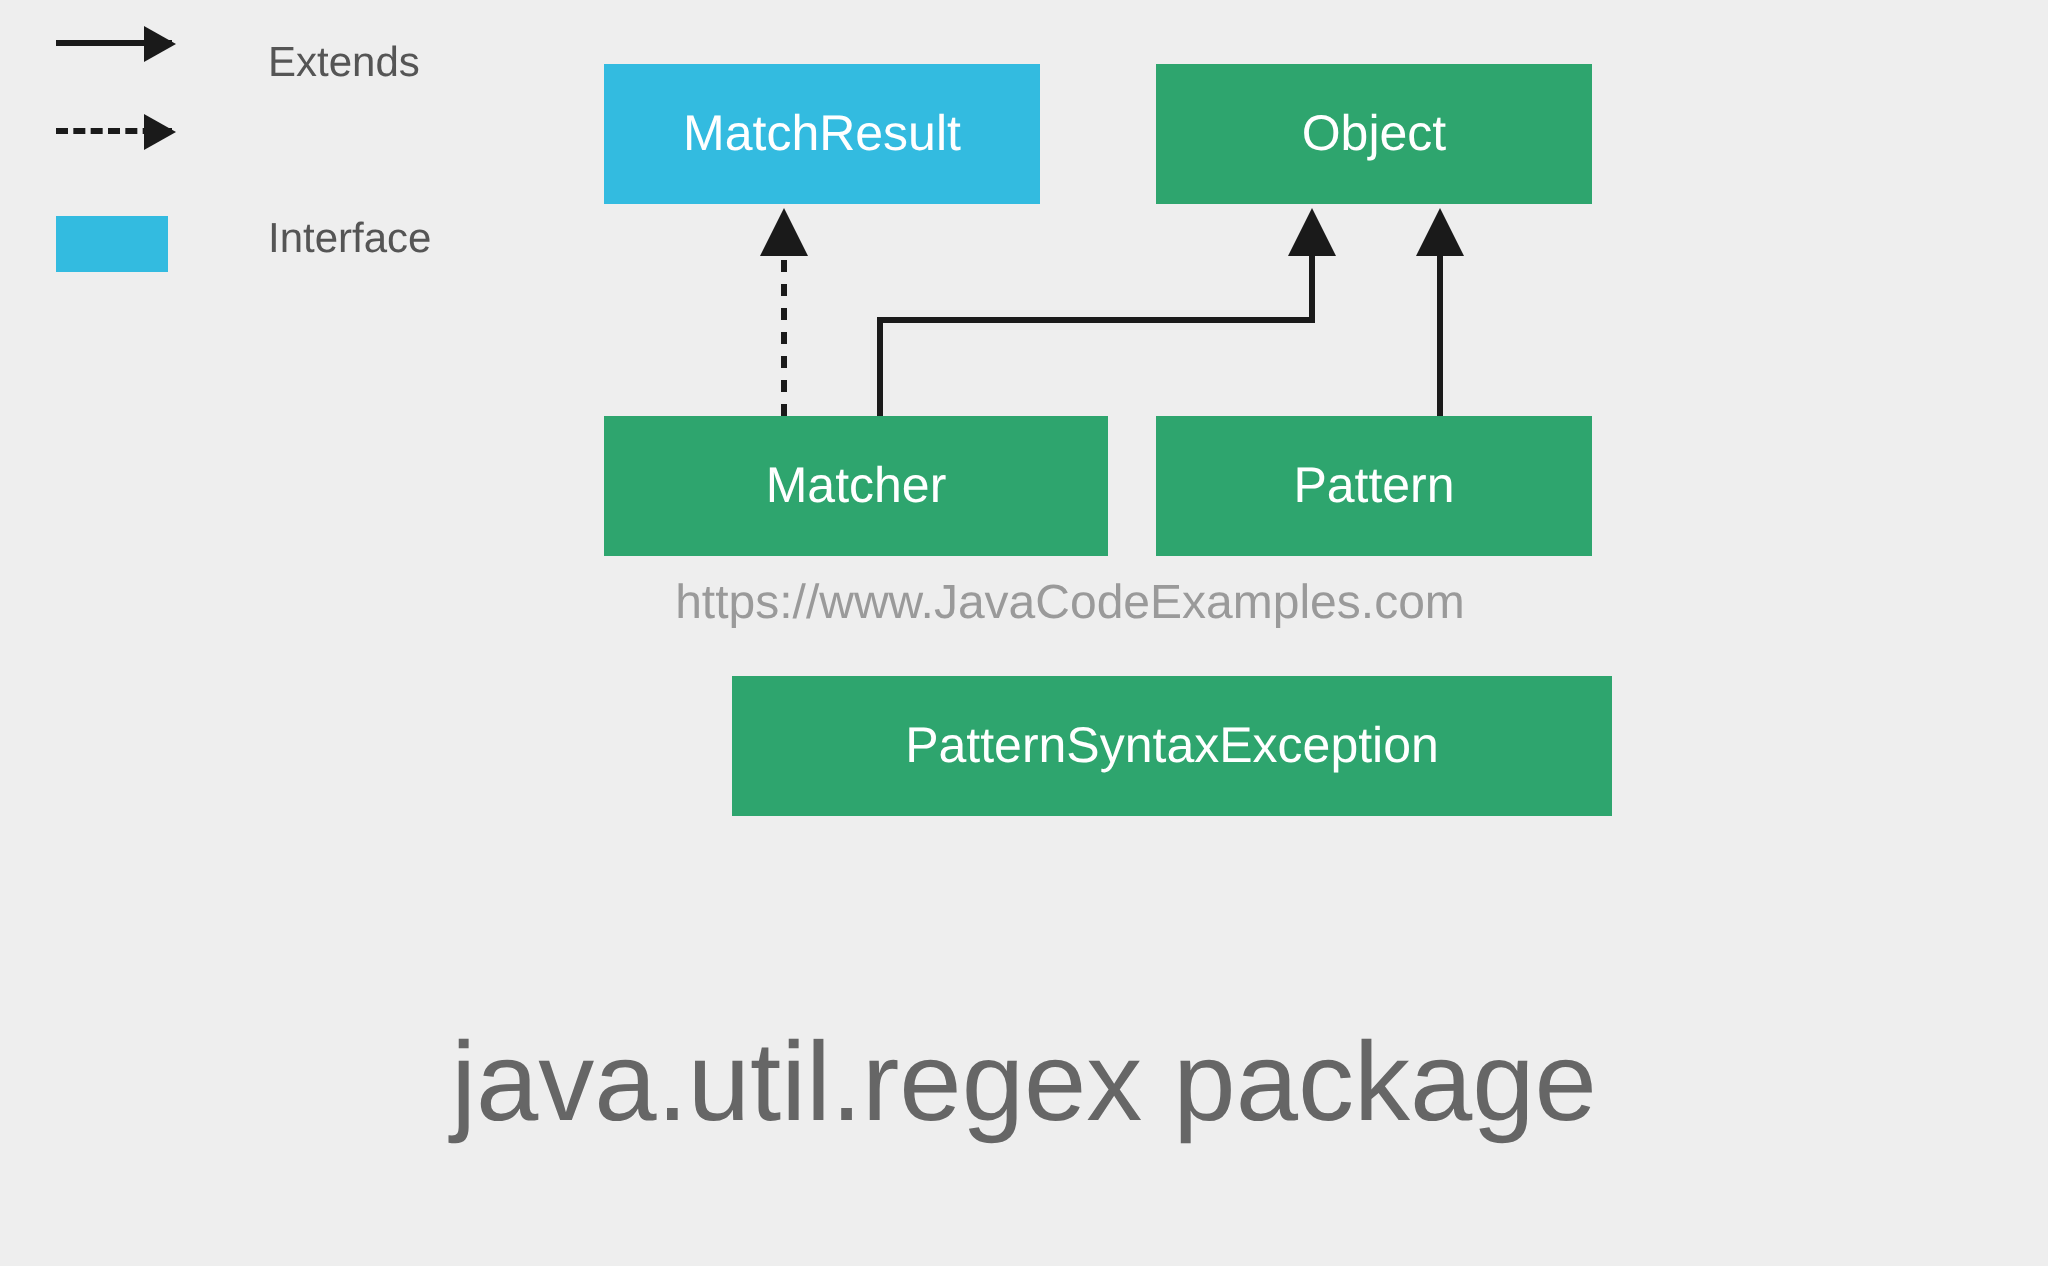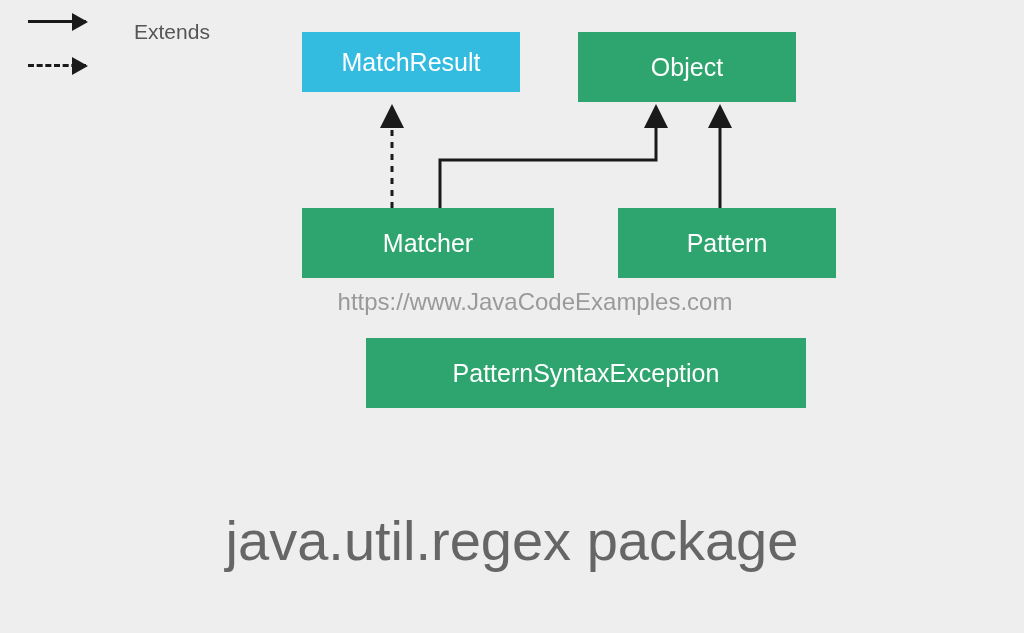--- a/index.html
+++ b/index.html
@@ -81,24 +81,24 @@
       align-items: center;
       justify-content: center;
       text-align: center;
     }
     .box-interface {
       background: #33bbe0;
     }
     .box-class {
       background: #2ea56e;
     }
-    #box-matchresult { top: 32px;  left: 302px; width: 218px; height: 60px; }
+    #box-matchresult { top: 32px;  left: 302px; width: 218px; height: 70px; }
     #box-object      { top: 32px;  left: 578px; width: 218px; height: 70px; }
     #box-matcher     { top: 208px; left: 302px; width: 252px; height: 70px; }
-    #box-pattern     { top: 208px; left: 578px; width: 218px; height: 70px; margin-left: 40px; }
+    #box-pattern     { top: 208px; left: 578px; width: 218px; height: 70px; }
     #box-pse         { top: 338px; left: 354px; width: 440px; height: 70px; margin-left: 12px; }
     .watermark {
       position: absolute;
       top: 288px;
       left: 0;
       right: 0;
       text-align: center;
       color: #9a9a9a;
       font-size: 24px;
       font-weight: 400;
@@ -135,20 +135,26 @@
     </div>
     <div class="legend-label">Extends</div>
   </div>
   <div class="legend-row">
     <div class="legend-symbol">
       <span class="arrow-dashed-line">
           <span class="arrow-head-legend"></span>
         </span>
     </div>
   </div>
+  <div class="legend-row">
+    <div class="legend-symbol">
+      <div class="swatch swatch-interface"></div>
+    </div>
+    <div class="legend-label">Interface</div>
+  </div>
 </div>
 
 <svg class="connectors">
   <defs>
     <marker id="arrowhead" markerWidth="8" markerHeight="8" refX="6" refY="4" orient="auto">
       <polygon points="0 0, 8 4, 0 8" fill="#1a1a1a"></polygon>
     </marker>
   </defs>
 
   <line x1="392" y1="208" x2="392" y2="110" stroke="#1a1a1a" stroke-width="3" stroke-dasharray="6,6" marker-end="url(#arrowhead)"></line>

